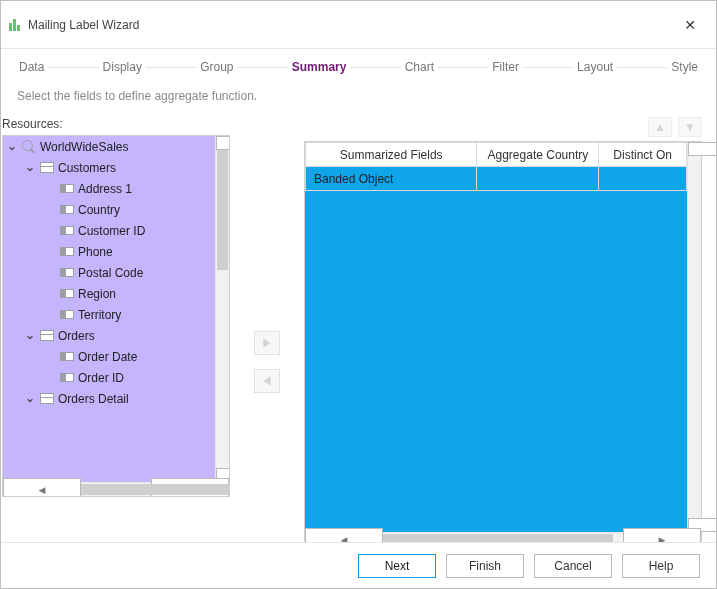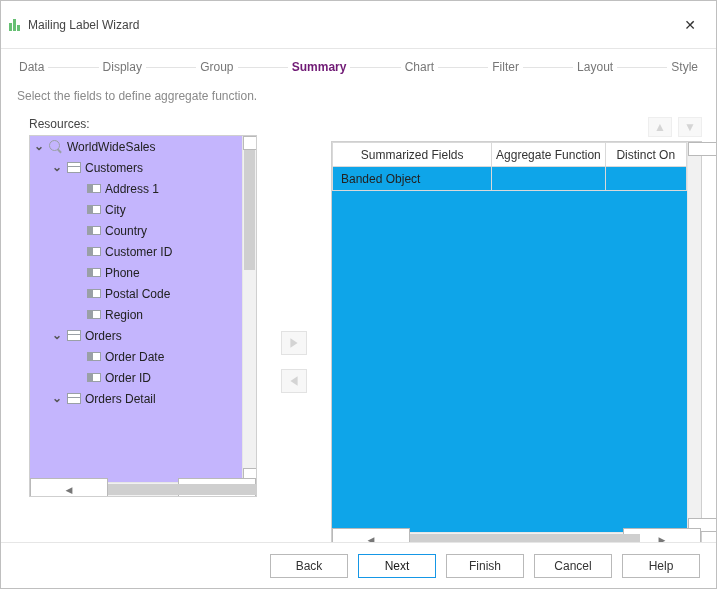--- a/index.html
+++ b/index.html
@@ -44,21 +44,21 @@
   }
   .step.active { color:#701a75; font-weight:600; }
   .sep { flex:1; height:1px; background:#e3e3e3; min-width:14px; }
   .instruction {
     color:#8a8a8a; font-size:12px;
     padding: 4px 16px 14px 16px;
   }
   
   .main {
     display:flex;
-    padding: 0 14px 0 28px;
+    padding: 0 14px 0 1px;
     gap: 20px;
     height: 430px;
   }
   
   .left { width: 228px; display:flex; flex-direction:column; }
   .left-header-row { display:flex; align-items:flex-end; }
   .resources-label { color:#444; font-size:12px; padding-bottom:4px; flex:1;}
   .tree-wrap { border:1px solid #cfcfcf; height:362px; position:relative; background:#c4b5fd; overflow:hidden;}
   .tree {
     position:absolute; inset:0 14px 0 0; overflow:hidden;
@@ -210,27 +210,20 @@
                         <div class="row">
                           <span class="spacer indent3"></span>
                           <span class="icon-field"></span>
                           <span class="node-label">Address 1</span>
                         </div>
                       </li>
                   <li>
                         <div class="row">
                           <span class="spacer indent3"></span>
                           <span class="icon-field"></span>
-                          <span class="node-label">City</span>
-                        </div>
-                      </li>
-                  <li>
-                        <div class="row">
-                          <span class="spacer indent3"></span>
-                          <span class="icon-field"></span>
                           <span class="node-label">Country</span>
                         </div>
                       </li>
                   <li>
                         <div class="row">
                           <span class="spacer indent3"></span>
                           <span class="icon-field"></span>
                           <span class="node-label">Customer ID</span>
                         </div>
                       </li>
@@ -246,20 +239,27 @@
                           <span class="spacer indent3"></span>
                           <span class="icon-field"></span>
                           <span class="node-label">Postal Code</span>
                         </div>
                       </li>
                   <li>
                         <div class="row">
                           <span class="spacer indent3"></span>
                           <span class="icon-field"></span>
                           <span class="node-label">Region</span>
+                        </div>
+                      </li>
+                  <li>
+                        <div class="row">
+                          <span class="spacer indent3"></span>
+                          <span class="icon-field"></span>
+                          <span class="node-label">Territory</span>
                         </div>
                       </li>
                 </ul>
               </li>
               <li>
                 <div class="row">
                   <span class="spacer indent1"></span>
                   <span class="caret down"></span>
                   <span class="icon-table"></span>
                   <span class="node-label">Orders</span>
@@ -336,21 +336,21 @@
       <div class="grid">
         <table class="grid-table">
           <colgroup>
                 <col style="width:45%">
                 <col style="width:32%">
                 <col style="width:23%">
               </colgroup>
           <thead>
             <tr>
               <th>Summarized Fields</th>
-              <th>Aggregate Function</th>
+              <th>Aggregate Country</th>
               <th>Distinct On</th>
             </tr>
           </thead>
           <tbody>
             <tr>
               <td>Banded Object</td>
               <td></td>
               <td></td>
             </tr>
           </tbody>
@@ -366,20 +366,19 @@
         <div class="track">
               <div class="thumb"></div>
             </div>
         <div class="btn">▶</div>
       </div>
     </div>
   </div>
 </div>
 
 <div class="bottom">
-  <div class="btn">Back</div>
   <div class="btn primary">Next</div>
   <div class="btn">Finish</div>
   <div class="btn">Cancel</div>
   <div class="btn">Help</div>
 </div>
 
 </div>
 
 </body></html>

